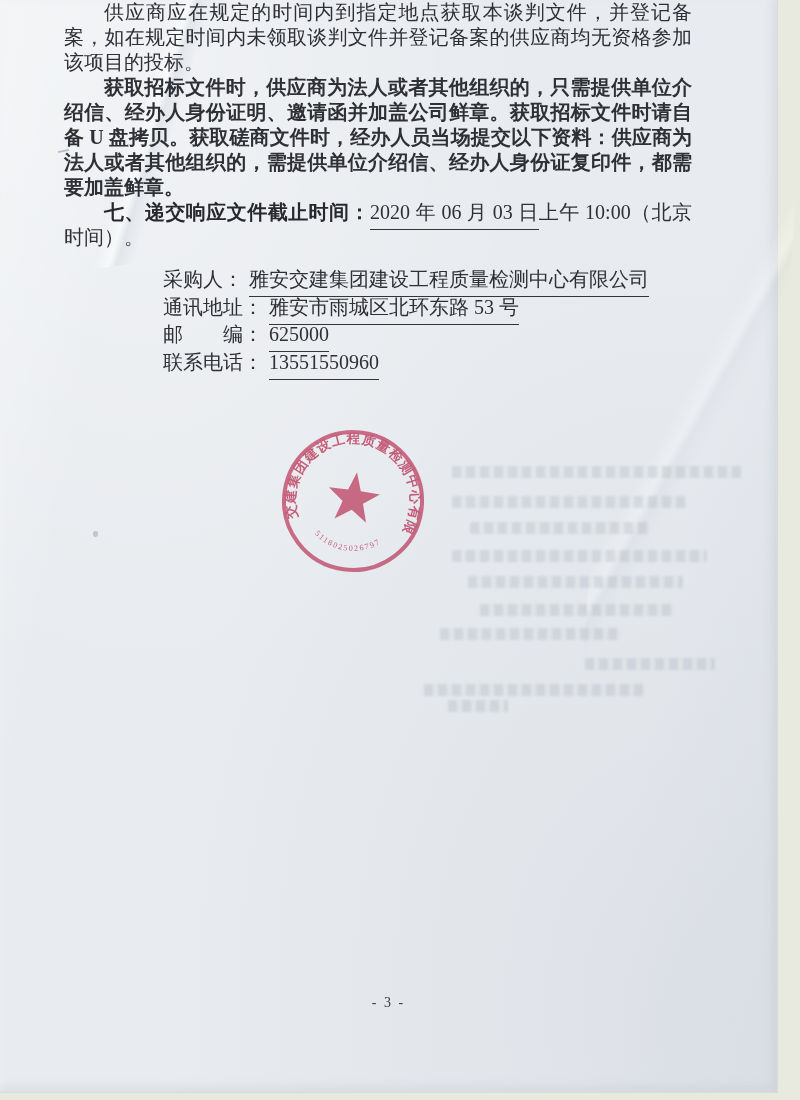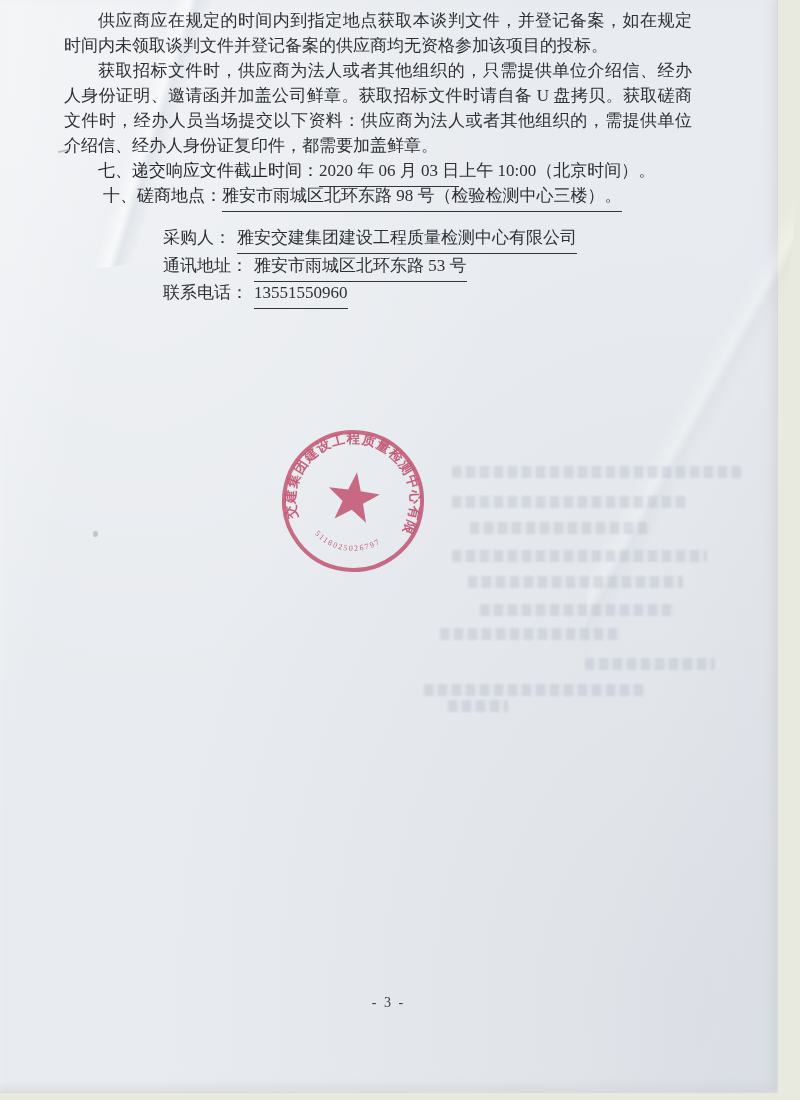--- a/index.html
+++ b/index.html
@@ -23,35 +23,35 @@
   }
   
   .crease{
     position:absolute;pointer-events:none;
     background:linear-gradient(115deg, rgba(255,255,255,0) 46%, rgba(255,255,255,.55) 50%, rgba(190,197,207,.25) 52%, rgba(255,255,255,0) 56%);
   }
   .crease.c1{left:0;top:0;width:300px;height:260px;transform:rotate(-8deg);}
   .crease.c2{left:600px;top:120px;width:180px;height:600px;opacity:.5;transform:rotate(4deg);}
 
   .content{
-    position:absolute;left:64px;top:8px;width:628px;
-    font-size:17px;line-height:25px;color:#2e3036;
+    position:absolute;left:64px;top:0;width:628px;
+    font-size:20px;line-height:25px;color:#2e3036;
     text-align:justify;
   }
   .content p{margin:0;}
   .body-para{text-indent:2em;}
   .p1{margin-top:91px;}
-  .p2{margin-top:16px;}
+  .p2{margin-top:16px;font-weight:bold;}
   .section{text-indent:2em;}
   .s7{margin-top:11px;}
   .s8{margin-top:10px;}
   .s9{margin-top:12px;}
   .s10{margin-top:6px;text-indent:2.3em;}
   .s11{margin-top:2px;text-indent:1.1em;}
-  .sec-label{font-weight:400;color:#26282e;}
+  .sec-label{font-weight:700;color:#26282e;}
   .u{border-bottom:1.6px solid #33353a;padding-bottom:6px;}
 
   .contacts{margin-top:16px;padding-left:99px;}
   .contact-line{height:27.5px;line-height:27.5px;white-space:nowrap;}
   .contact-line .c-label{color:#2e3036;}
   .contact-line .u{margin-left:6px;}
 
   .page-number{
     position:absolute;left:0;top:995px;width:777px;text-align:center;
     font-size:14px;letter-spacing:2px;color:#3a3c42;
@@ -84,26 +84,26 @@
   <div class="crease c2"></div>
 
   <div class="content">
     <p class="body-para p1">供应商应在规定的时间内到指定地点获取本谈判文件，并登记备案，如在规定时间内未领取谈判文件并登记备案的供应商均无资格参加该项目的投标。</p>
     <p class="body-para p2">获取招标文件时，供应商为法人或者其他组织的，只需提供单位介绍信、经办人身份证明、邀请函并加盖公司鲜章。获取招标文件时请自备 U 盘拷贝。获取磋商文件时，经办人员当场提交以下资料：供应商为法人或者其他组织的，需提供单位介绍信、经办人身份证复印件，都需要加盖鲜章。</p>
 
     <p class="section s7"><span class="sec-label">七、递交响应文件截止时间：</span><span class="u">2020 年 06 月 03 日</span><span>上午 10:00（北京时间）。</span></p>
 
 
 
-    <p class="section s10"><span class="sec-label">十、磋商地点：</span><span class="u">雅安市雨城区北环东路 98 号（检验检测中心三楼）。</span></p>
 
 
     <div class="contacts">
       <div class="contact-line"><span class="c-label">采购人：</span><span class="u">雅安交建集团建设工程质量检测中心有限公司</span></div>
       <div class="contact-line"><span class="c-label">通讯地址：</span><span class="u">雅安市雨城区北环东路 53 号</span></div>
+      <div class="contact-line"><span class="c-label">邮　　编：</span><span class="u">625000</span></div>
       <div class="contact-line"><span class="c-label">联系电话：</span><span class="u">13551550960</span></div>
     </div>
   </div>
 
   <svg class="seal" viewBox="0 0 150 150" aria-hidden="true">
     <circle cx="75" cy="75" r="69" fill="none" stroke="#d25070" stroke-width="4" opacity=".9"></circle>
     <path id="sealTopArc" d="M 24.8 104 A 58 58 0 1 1 125.2 104" fill="none"></path>
     <text class="seal-ring-text"><textPath href="#sealTopArc" startOffset="50%" text-anchor="middle">雅安交建集团建设工程质量检测中心有限公司</textPath></text>
     <polygon fill="#d25070" opacity=".92" points="75,46 81.35,64.26 100.7,64.7 85.27,76.34 90.9,94.8 75,83.8 59.1,94.8 64.73,76.34 49.3,64.7 68.65,64.26"></polygon>
     <path id="sealBottomArc" d="M 30 99 A 52 52 0 0 0 120 99" fill="none"></path>

